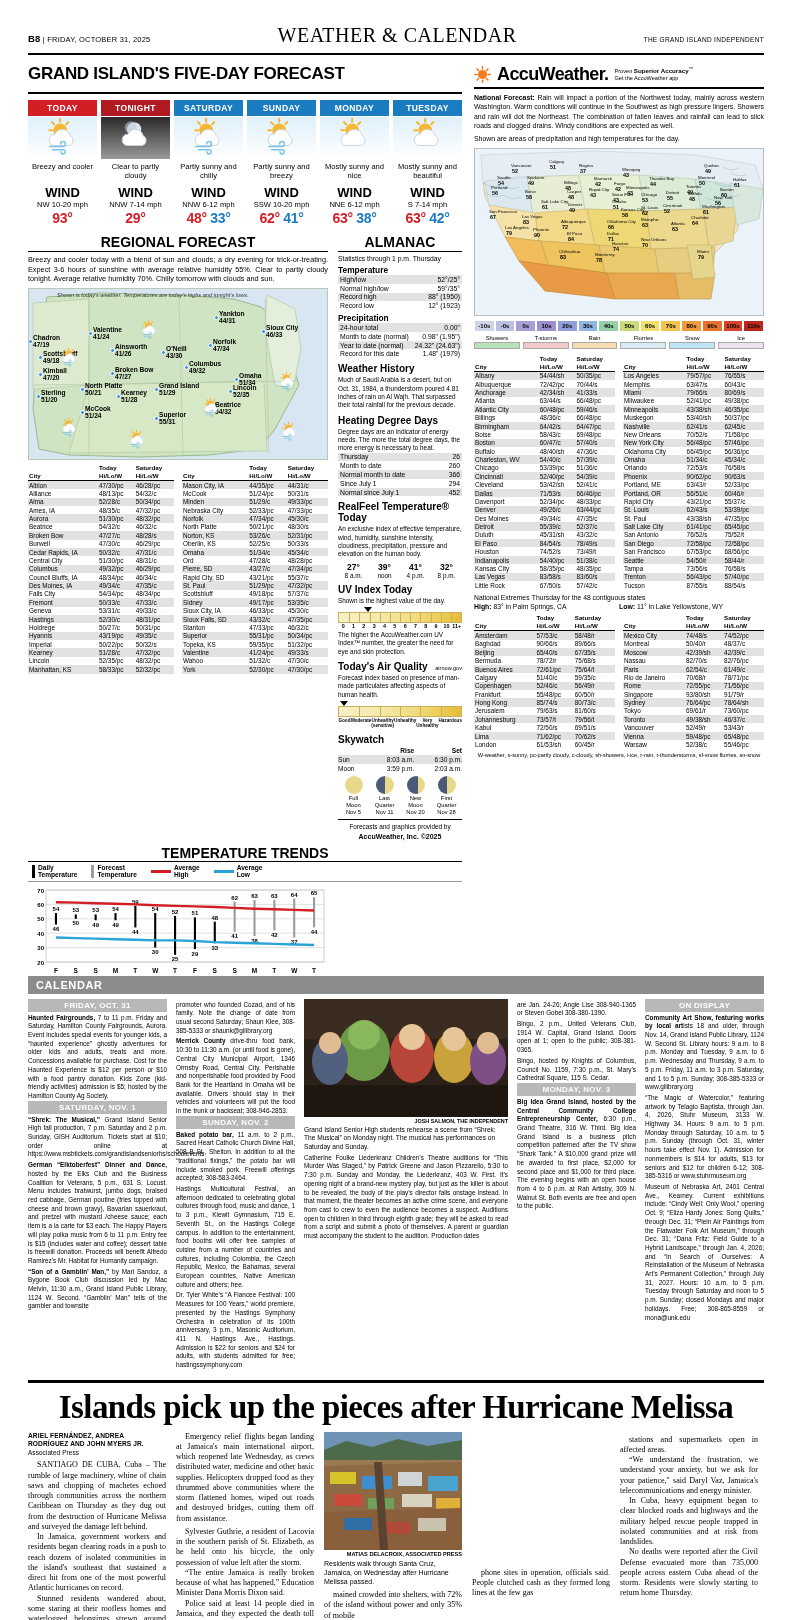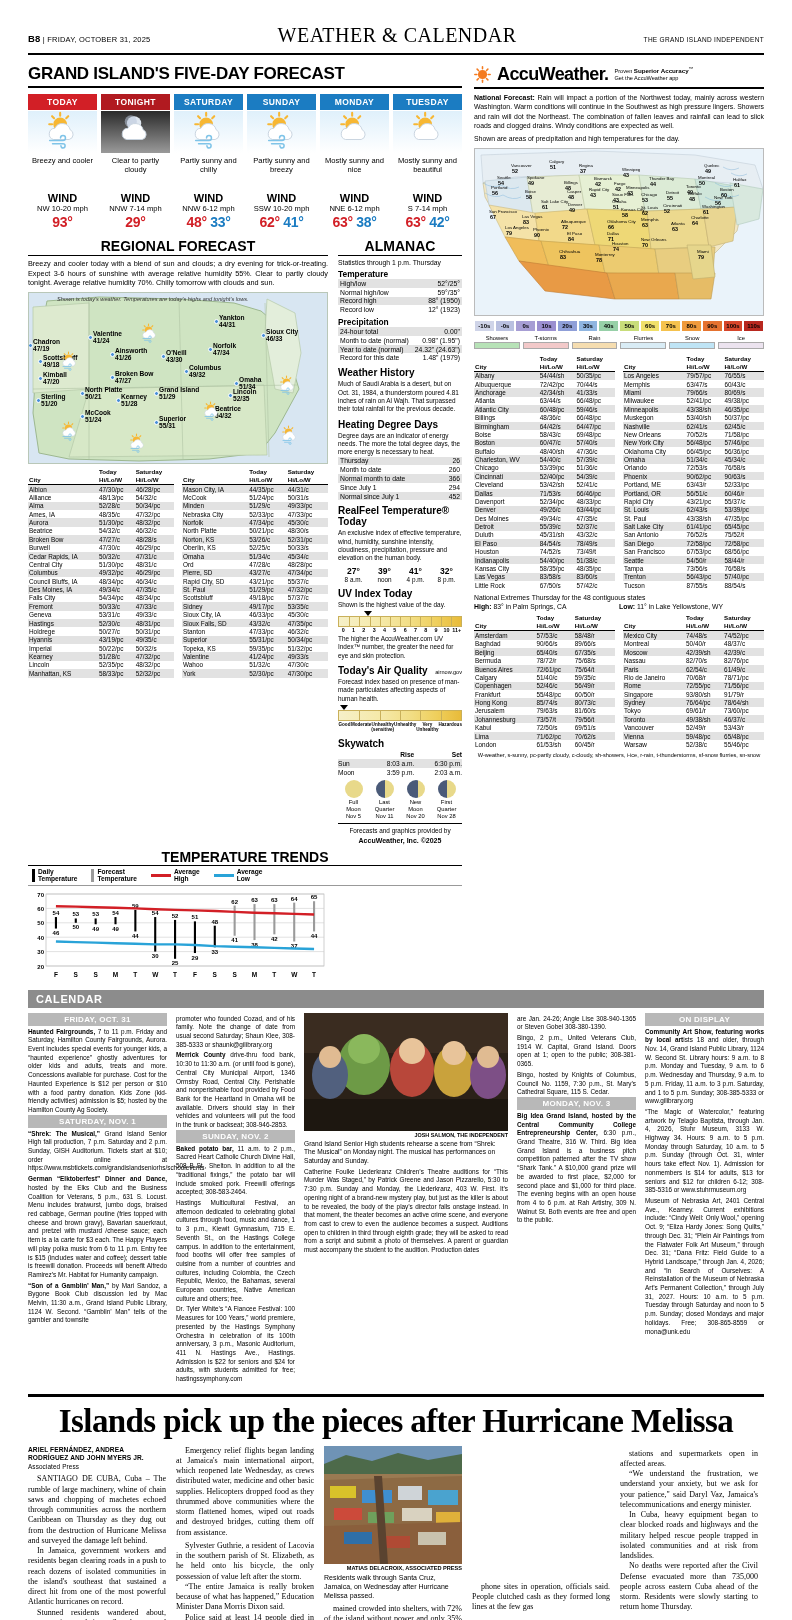--- a/index.html
+++ b/index.html
@@ -21,39 +21,39 @@
   .mh-right { font-size: 6.5px; letter-spacing: .3px; }
   .rule-thick { border-top: 2px solid #000; margin-top: 6px; }
 
   
   .cols { display: flex; gap: 12px; margin-top: 9px; }
   .col-left { width: 434px; }
   .col-right { width: 296px; }
 
   .sec-title {
     font-size: 16.5px; font-weight: bold; letter-spacing: -.3px;
-    border-bottom: 2px solid #000; padding-bottom: 2px;
+    border-bottom: 2px solid #000; padding-bottom: 8px;
   }
   .sec-title.big { font-size: 17px; }
 
   
   .fivecards { display: flex; gap: 4px; margin-top: 6px; }
   .fcard { flex: 1; text-align: center; }
   .fcard .cap {
     color: #fff; font-size: 8.5px; font-weight: bold; letter-spacing: .4px;
     padding: 3px 0 3px;
   }
   .cap.red { background: #d21f26; }
   .cap.darkred { background: #b11a20; }
   .cap.blue { background: #1b7cc2; }
   .icon-box { height: 42px; position: relative; }
   .icon-box.day { background: linear-gradient(180deg,#dff0fb 0%, #ffffff 100%); }
   .icon-box.night { background: linear-gradient(180deg,#2a2a2a 0%, #9a9a9a 100%); }
   .desc { font-size: 7.6px; line-height: 1.25; margin-top: 3px; min-height: 20px; padding: 0 2px; }
-  .wl { font-size: 11px; font-weight: bold; margin-top: 16px; }
+  .wl { font-size: 13px; font-weight: bold; margin-top: 3px; }
   .wv { font-size: 7.6px; }
   .temps { margin-top: 1px; font-size: 14px; font-weight: bold; letter-spacing: -.3px; }
   .temps .hi { color: #d21f26; }
   .temps .lo { color: #1b7cc2; }
 
   
   .wicon { width: 40px; height: 38px; display: block; margin: 1px auto 0; }
 
   
   .rc { display: flex; gap: 10px; margin-top: 8px; }
@@ -149,21 +149,21 @@
 
   .nat-extremes { font-size: 8px; font-weight: bold; margin-top: 4px; }
   .nat-extremes span { font-weight: normal; font-size: 6.8px; }
   .ne-row { display: flex; font-size: 6.8px; margin-top: 1px; }
   .ne-row div { flex: 1; }
   .ne-row b { font-size: 6.9px; }
 
   .wkey { font-size: 5.6px; text-align: center; margin-top: 3px; line-height: 1.3; }
 
   
-  .calbar { background: #8c8c8c; color: #fff; font-size: 11px; font-weight: bold; letter-spacing: .6px; padding: 3px 8px; margin-top: 10px; }
+  .calbar { background: #8c8c8c; color: #fff; font-size: 11px; font-weight: bold; letter-spacing: .6px; padding: 3px 8px; margin-top: 0; }
   .cal-cols { display: flex; gap: 9px; margin-top: 5px; }
   .cal-col { width: 139px; }
   .cal-col.wide { width: 204px; }
   .daybar { background: #b8b8b8; color: #fff; font-size: 8px; font-weight: bold; text-align: center; padding: 2px 0; letter-spacing: .3px; }
   .cal-p { font-size: 6.4px; line-height: 1.36; text-align: justify; margin-top: 2px; }
   .cal-p b { font-weight: bold; }
   .photo { width: 100%; background: #6a5b4a; position: relative; overflow: hidden; }
   .photo-cred { font-size: 5.4px; font-weight: bold; text-align: right; margin-top: 1px; }
   .photo-cap { font-size: 6.6px; line-height: 1.32; margin-top: 2px; }
 

